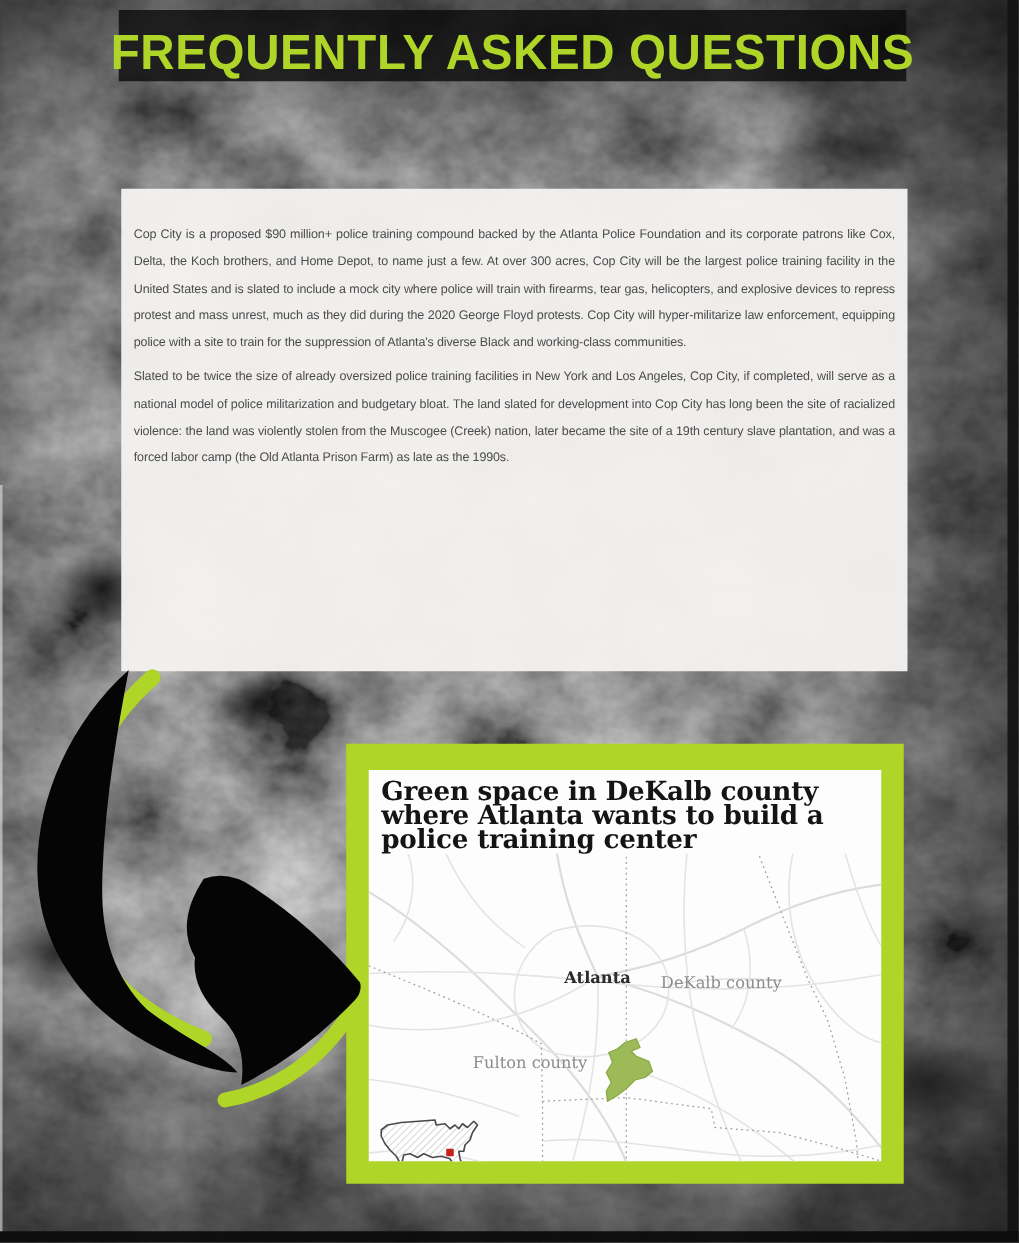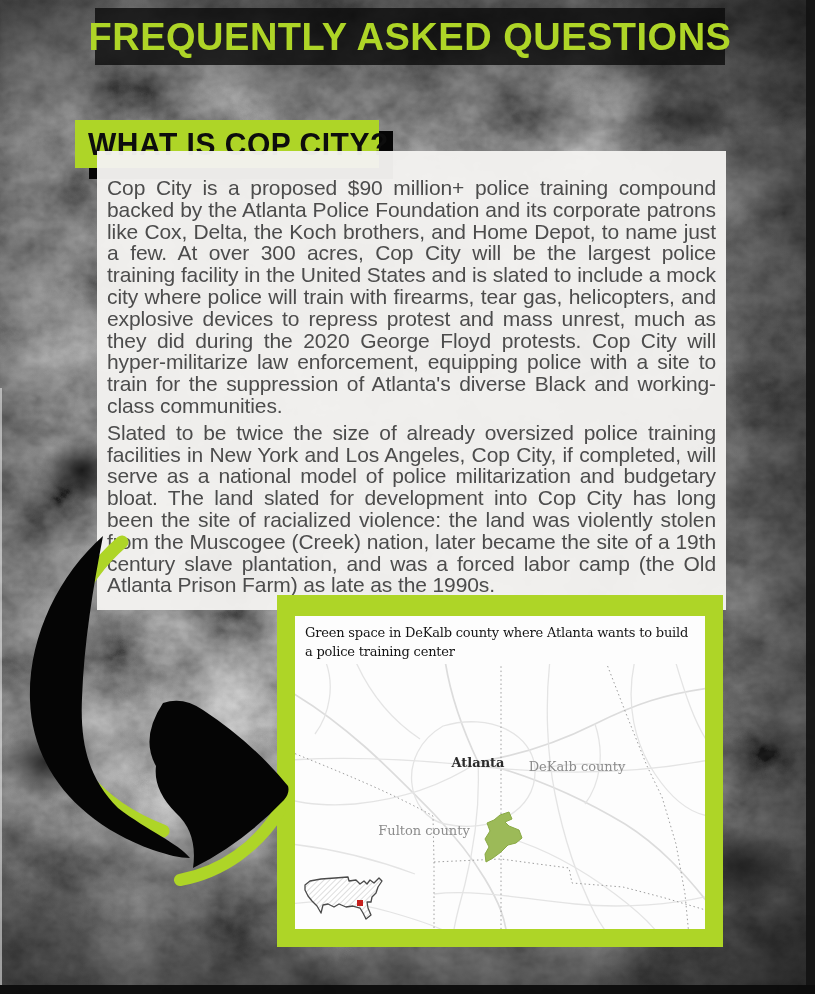--- a/index.html
+++ b/index.html
@@ -32,21 +32,21 @@
       linear-gradient(to right, rgba(0,0,0,.2), rgba(0,0,0,0) 18%, rgba(0,0,0,0) 72%, rgba(0,0,0,.5)),
       linear-gradient(to bottom, rgba(0,0,0,.45), rgba(0,0,0,.08) 14%, rgba(0,0,0,0) 78%, rgba(0,0,0,.55));
   }
   .edge-right{position:absolute;right:0;top:0;width:9px;height:100%;background:rgba(18,18,18,.92);}
   .edge-bottom{position:absolute;left:0;bottom:0;width:100%;height:9px;background:rgba(12,12,12,.95);}
   .edge-left-line{position:absolute;left:0;top:388px;width:2px;height:597px;background:rgba(255,255,255,.5);}
 
   .faq-banner{
     position:absolute;left:95px;top:8px;width:630px;height:57px;
     background:rgba(12,12,12,.82);
-    display:flex;align-items:center;justify-content:center;
+    display:flex;align-items:flex-end;justify-content:center;
   }
   .faq-banner h1{
     font-size:38px;font-weight:700;letter-spacing:.5px;
     color:var(--lime);white-space:nowrap;transform:scaleY(1.04);
   }
 
   .question-box{
     position:absolute;left:75px;top:120px;width:304px;height:48px;
     background:var(--lime);
     box-shadow:14px 11px 0 0 #060606;
@@ -55,34 +55,34 @@
   .question-box h2{
     font-size:30px;font-weight:700;letter-spacing:.5px;color:var(--heading-text);
     white-space:nowrap;transform:scaleY(1.05);
   }
 
   .answer-box{
     position:absolute;left:97px;top:151px;width:629px;min-height:386px;
     background:rgba(243,242,240,.97);
     padding:26px 10px 14px 10px;
     color:var(--body-text);
-    font-size:21px;line-height:21.8px;letter-spacing:-.1px;
+    font-size:10px;line-height:21.8px;letter-spacing:-.1px;
     text-align:justify;
   }
   .answer-box p + p{margin-top:5px;}
 
   .map-card{
     position:absolute;left:277px;top:595px;width:446px;height:352px;
     background:var(--lime);
     padding:21px 18px 18px 18px;z-index:3;
   }
   .map-inner{background:#fdfdfd;width:100%;height:100%;overflow:hidden;}
   .map-title{
     font-family:"DejaVu Serif","Liberation Serif",serif;
-    font-weight:400;font-size:13px;line-height:19px;letter-spacing:-.2px;
+    font-weight:700;font-size:21px;line-height:19px;letter-spacing:-.2px;
     color:#141414;padding:7px 10px 3px 10px;
   }
   .map-svg{display:block;width:410px;height:270px;}
   .map-svg text{font-family:"DejaVu Serif","Liberation Serif",serif;}
   .map-label-city{font-size:13px;font-weight:700;fill:#2b2b2b;}
   .map-label-county{font-size:13px;fill:#8c8c8c;}
 
   .arrow-svg{position:absolute;left:18px;top:528px;width:285px;height:362px;z-index:5;overflow:visible;}
 </style>
 </head>
@@ -116,23 +116,20 @@
   </svg>
   <div class="bg-shade"></div>
   <div class="edge-right"></div>
   <div class="edge-bottom"></div>
   <div class="edge-left-line"></div>
 
   <header class="faq-banner">
     <h1>FREQUENTLY ASKED QUESTIONS</h1>
   </header>
 
-  <div class="question-box">
-    <h2>WHAT IS COP CITY?</h2>
-  </div>
 
   <section class="answer-box">
     <p>Cop City is a proposed $90 million+ police training compound backed by the Atlanta Police Foundation and its corporate patrons like Cox, Delta, the Koch brothers, and Home Depot, to name just a few. At over 300 acres, Cop City will be the largest police training facility in the United States and is slated to include a mock city where police will train with firearms, tear gas, helicopters, and explosive devices to repress protest and mass unrest, much as they did during the 2020 George Floyd protests. Cop City will hyper-militarize law enforcement, equipping police with a site to train for the suppression of Atlanta's diverse Black and working-class communities.</p>
     <p>Slated to be twice the size of already oversized police training facilities in New York and Los Angeles, Cop City, if completed, will serve as a national model of police militarization and budgetary bloat. The land slated for development into Cop City has long been the site of racialized violence: the land was violently stolen from the Muscogee (Creek) nation, later became the site of a 19th century slave plantation, and was a forced labor camp (the Old Atlanta Prison Farm) as late as the 1990s.</p>
   </section>
 
   <figure class="map-card">
     <div class="map-inner">
       <figcaption class="map-title">Green space in DeKalb county where Atlanta wants to build a police training center</figcaption>
       <svg class="map-svg" viewBox="0 0 410 270" aria-hidden="true">

